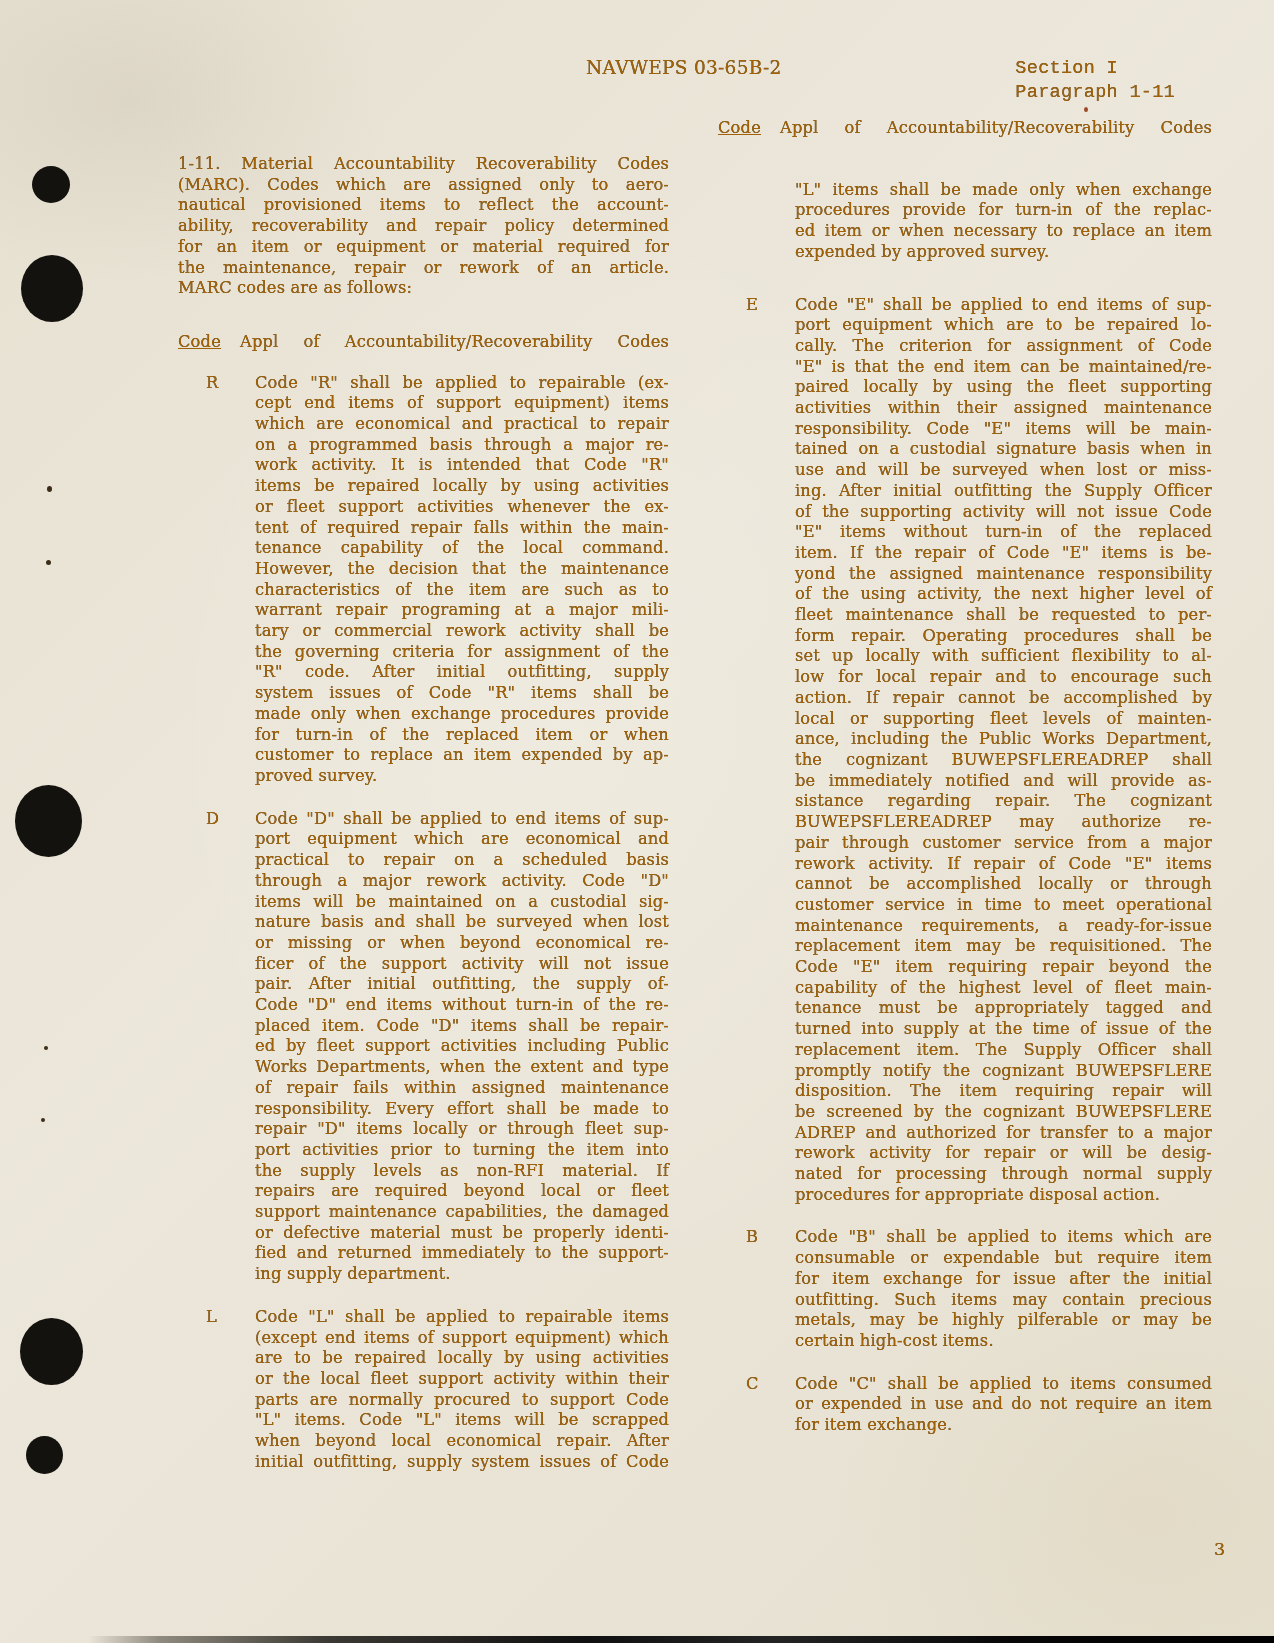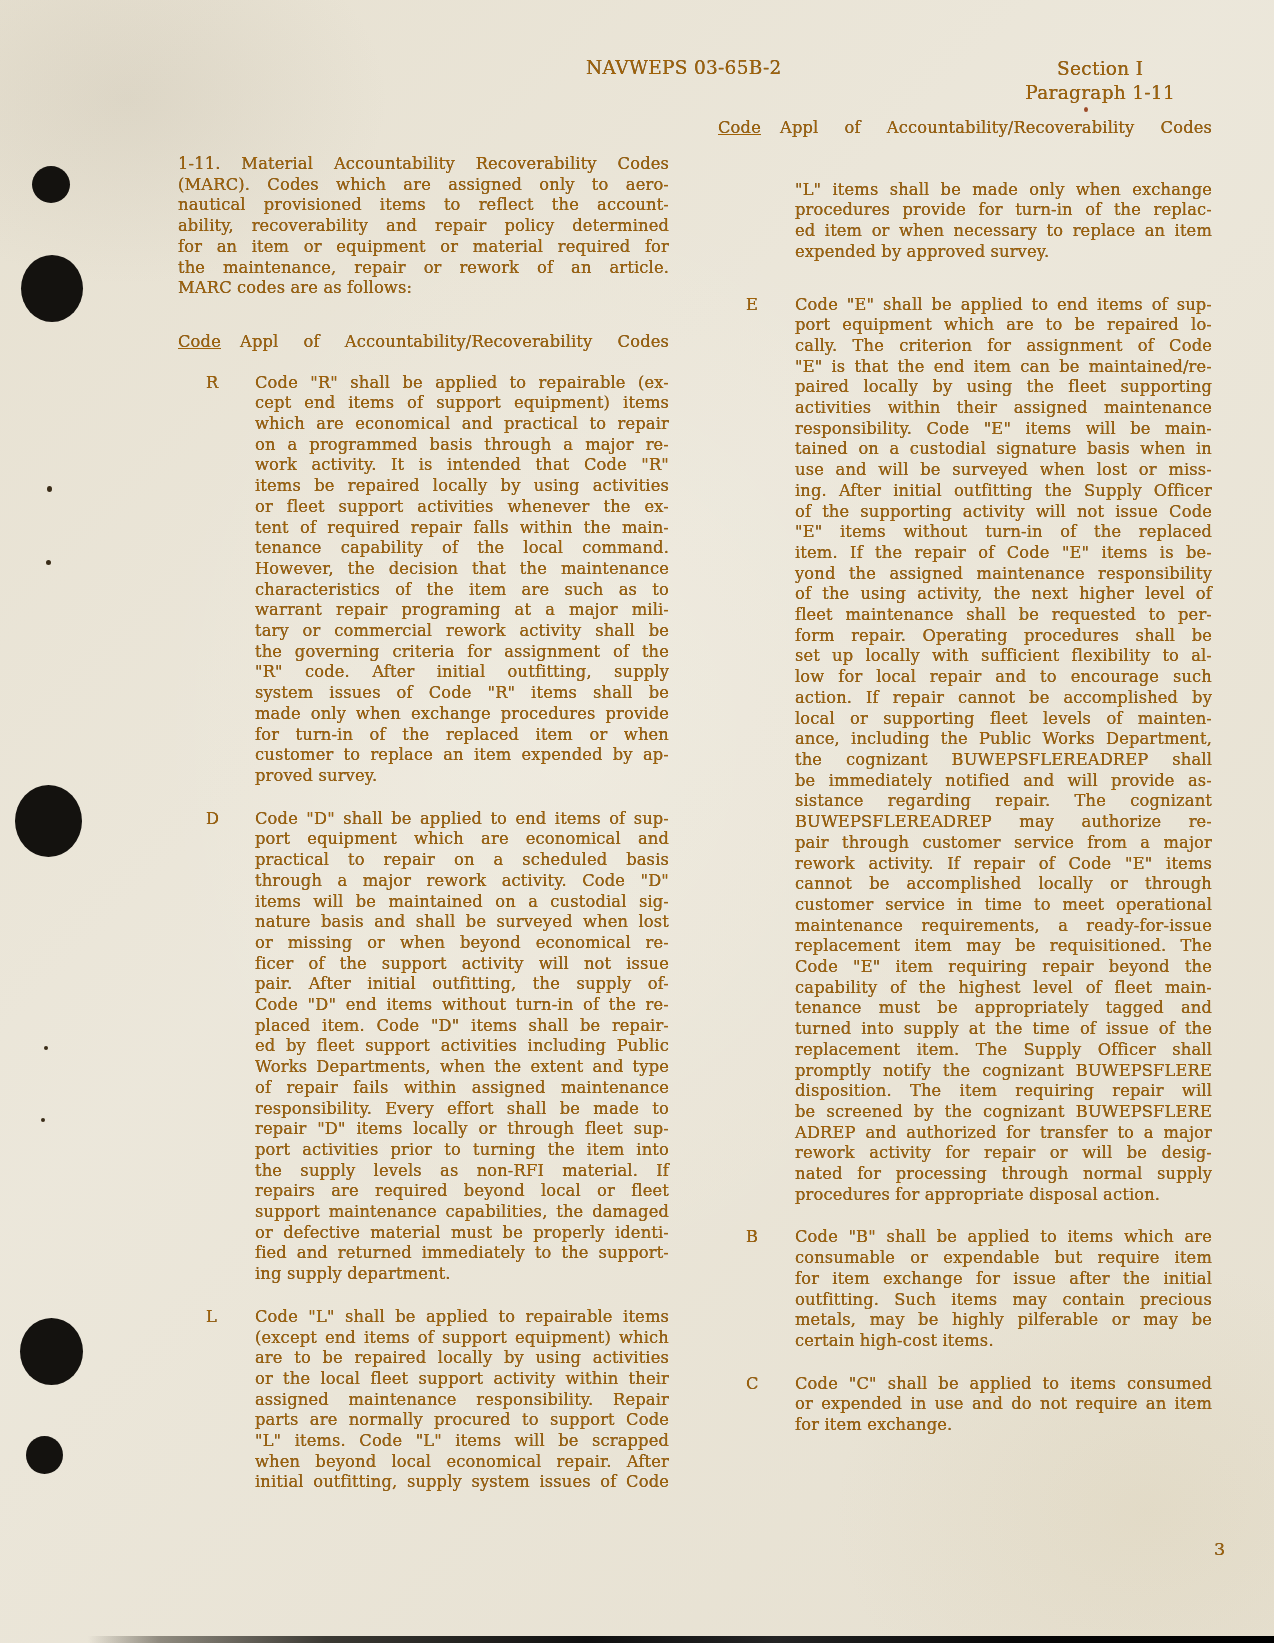--- a/index.html
+++ b/index.html
@@ -17,21 +17,21 @@
     position:absolute;inset:0;
     pointer-events:none;
     background:
       radial-gradient(ellipse 420px 300px at 10% 6%, rgba(170,160,140,0.18), transparent 62%),
       radial-gradient(ellipse 520px 420px at 90% 92%, rgba(205,190,150,0.18), transparent 60%),
       radial-gradient(ellipse 600px 800px at 45% 45%, rgba(255,254,248,0.16), transparent 72%),
       linear-gradient(135deg, rgba(219,209,184,0.22), rgba(250,248,240,0.10) 42%, rgba(214,204,178,0.20));
   }
   
   #doc-number{position:absolute;top:57px;left:586px;font-size:18.5px;letter-spacing:0.3px;}
-  #hdr-right{position:absolute;top:57px;right:99px;text-align:center;font-size:18.5px;line-height:24px;letter-spacing:0.3px;}
+  #hdr-right{position:absolute;top:57px;right:99px;text-align:left;font-size:18.5px;line-height:24px;letter-spacing:0.3px;font-family:Liberation Mono, monospace;}
   
   .col{position:absolute;top:118px;font-size:16.3px;letter-spacing:0.15px;}
   #col-left{left:178px;width:491px;margin-top:36px;}
   #col-right{left:718px;width:494px;}
   .tline{line-height:20.7px;text-align:justify;text-align-last:justify;}
   .tline.tlast{text-align-last:left;}
   .thead{display:flex;line-height:20.7px;}
   #col-left .thead{margin-top:33px;}
   #col-right .thead{margin-top:0;}
   .thead-code{flex:0 0 62px;text-decoration:underline;}
@@ -144,21 +144,20 @@
             <div class="tline tlast">ing supply department.</div>
           </div>
         </div>
         <div class="entry">
           <div class="ecode">L</div>
           <div class="ebody">
             <div class="tline">Code "L" shall be applied to repairable items</div>
             <div class="tline">(except end items of support equipment) which</div>
             <div class="tline">are to be repaired locally by using activities</div>
             <div class="tline">or the local fleet support activity within their</div>
-            <div class="tline">assigned maintenance responsibility.  Repair</div>
             <div class="tline">parts are normally procured to support Code</div>
             <div class="tline">"L" items.  Code "L" items will be scrapped</div>
             <div class="tline">when beyond local economical repair.  After</div>
             <div class="tline">initial outfitting, supply system issues of Code</div>
           </div>
         </div>
       </div>
   </div>
 
   <div class="col" id="col-right">

